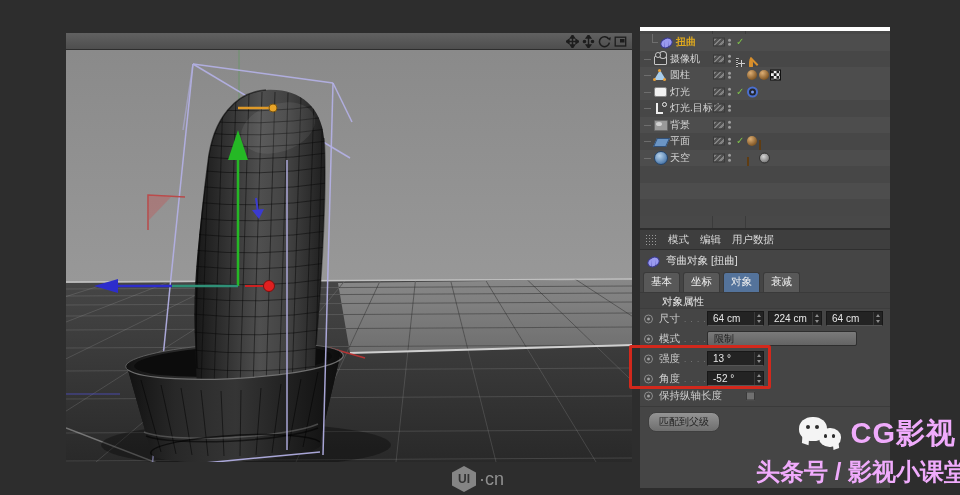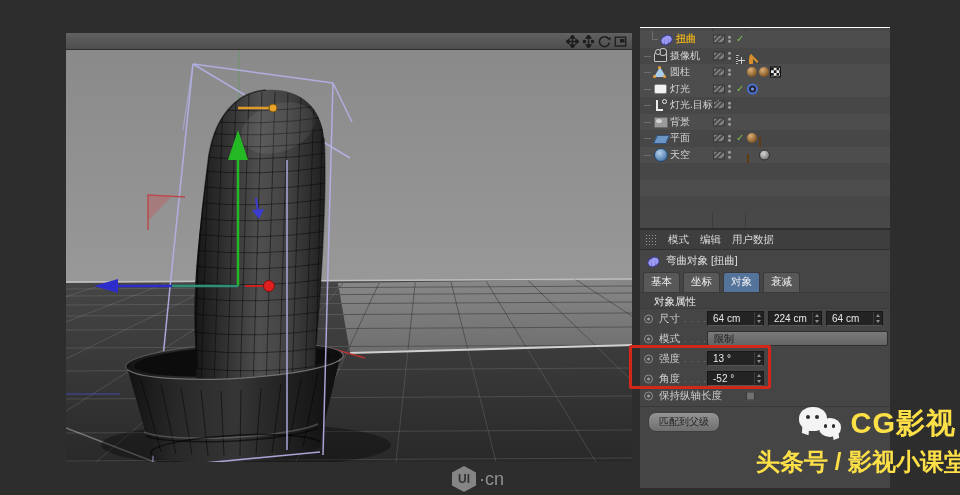--- a/index.html
+++ b/index.html
@@ -14,21 +14,21 @@
   
   .vp-toolbar{position:absolute;left:66px;top:33px;width:566px;height:17px;
     background:linear-gradient(#616161,#4e4e4e);border-bottom:1px solid #2e2e2e;
     display:flex;align-items:center;justify-content:flex-end;gap:3px;padding-right:5px}
   .vp-toolbar svg{display:block}
   .vpi{width:13px;height:13px;cursor:pointer}
   .scene-wrap{position:absolute;left:66px;top:50px;width:566px;height:412px;background:#8e8e8e}
 
   
   .om{position:absolute;left:640px;top:27px;width:250px;height:201px;background:var(--panel);
-    border-top:1px solid #ffffff;font-size:10px;color:#d6d6d6;overflow:hidden}
+    border-top:4px solid #ffffff;font-size:10px;color:#d6d6d6;overflow:hidden}
   .om-vline{position:absolute;top:0;bottom:0;width:1px;background:#3b3b3b}
   .om-rows{position:absolute;left:0;right:0;top:3px}
   .om-row{position:relative;height:16.5px}
   .om-row.a{background:var(--row-a)}.om-row.b{background:var(--row-b)}
   .om-name{position:absolute;left:0;top:0;bottom:0;display:flex;align-items:center;gap:3px;padding-left:13px}
   .om-name.child{padding-left:19px}
   .om-label{white-space:nowrap}
   .om-label.sel{color:var(--sel-yellow);font-weight:bold}
   .om-trunk{position:absolute;left:4px;width:1px;background:#8a8a8a;opacity:.55}
   .om-corner{position:absolute;left:12px;top:0;width:6px;height:9px;
@@ -91,58 +91,58 @@
   .am-menu{height:20px;background:#3e3e3e;border-bottom:1px solid #2f2f2f;display:flex;align-items:center;
     gap:11px;padding-left:5px}
   .grip{width:12px;height:11px;background-image:radial-gradient(#9b9b9b 34%,transparent 36%);
     background-size:3px 3px;flex:none}
   .am-menu span{cursor:pointer}
   .am-title{height:22px;display:flex;align-items:center;gap:6px;padding-left:6px;color:#e0e0e0}
   .am-tabs{height:21px;display:flex;align-items:flex-end;gap:3px;padding-left:3px;border-bottom:1px solid #3a3a3a}
   .am-tab{background:#585858;border:1px solid #3a3a3a;border-bottom:none;border-radius:3px 3px 0 0;
     padding:2px 7px 3px;color:#f0f0f0;cursor:pointer}
   .am-tab.active{background:var(--tab-blue)}
-  .am-section{height:16px;line-height:16px;background:#424242;padding-left:14px;color:#ebebeb;
+  .am-section{height:16px;line-height:16px;background:#424242;padding-left:22px;color:#ebebeb;
     border-bottom:1px solid #3c3c3c}
   .am-row{position:relative;height:20px}
   .am-row.keep{height:14px}
   .radio{position:absolute;left:4px;top:50%;transform:translateY(-50%);width:9px;height:9px;border-radius:50%;
     border:1.5px solid #8e8e8e;display:flex;align-items:center;justify-content:center}
   .radio i{width:3px;height:3px;border-radius:50%;background:#9e9e9e}
   .am-lab{position:absolute;left:19px;top:50%;transform:translateY(-50%);white-space:nowrap;color:#cfcfcf}
   .leader{position:absolute;left:44px;width:22px;top:50%;transform:translateY(-50%);overflow:hidden;
     color:#8f8f8f;font-size:8px;letter-spacing:1px;white-space:nowrap}
   .spin{position:absolute;top:2px;height:15px;background:#232323;border:1px solid #181818;
     border-bottom-color:#555;color:#e8e8e8;font-size:10px;line-height:13px;padding-left:5px;cursor:text}
   .spin .arr{position:absolute;right:0;top:0;bottom:0;width:9px;border-left:1px solid #3a3a3a;cursor:pointer}
   .spin .arr::before{content:"";position:absolute;left:2px;top:2px;border-left:2.5px solid transparent;
     border-right:2.5px solid transparent;border-bottom:3.5px solid #8e8e8e}
   .spin .arr::after{content:"";position:absolute;left:2px;bottom:2px;border-left:2.5px solid transparent;
     border-right:2.5px solid transparent;border-top:3.5px solid #8e8e8e}
   .s1{left:67px;width:57px}.s2{left:128px;width:54px}.s3{left:186px;width:57px}
-  .dropdown{position:absolute;left:67px;top:2px;width:181px;height:15px;border:1px solid #2e2e2e;
+  .dropdown{position:absolute;left:67px;top:2px;width:150px;height:15px;border:1px solid #2e2e2e;
     background:linear-gradient(#7a7a7a,#646464);color:#1c1c1c;font-size:10px;line-height:13px;
     padding-left:6px;border-radius:2px;cursor:pointer}
   .chk{position:absolute;left:106px;top:50%;transform:translateY(-50%);width:9px;height:9px;
     background:#707070;border:1px solid #3a3a3a;cursor:pointer}
   .am-hr{height:1px;background:#3a3a3a;margin-top:3px}
   .fit-btn{margin:5px 0 0 8px;display:inline-block;background:linear-gradient(#949494,#6e6e6e);
     border:1px solid #3f3f3f;border-radius:8px;color:#1f1f1f;font-size:10px;padding:2px 10px;cursor:pointer}
 
   
   .red-rect{position:absolute;left:629px;top:345px;width:142px;height:44px;
     border:3px solid var(--accent-red);border-radius:2px;pointer-events:none}
 
   
   .uicn{position:absolute;left:452px;top:466px;display:flex;align-items:center;gap:3px;opacity:.9}
   .uicn .hex{width:24px;height:26px;background:#8f8f8f;color:#343434;font-weight:bold;font-size:12px;
     display:flex;align-items:center;justify-content:center;
     clip-path:polygon(50% 0,100% 25%,100% 75%,50% 100%,0 75%,0 25%)}
   .uicn .suffix{color:#9a9a9a;font-size:18px}
-  .brand{position:absolute;right:4px;bottom:17px;width:200px;color:#fde047;text-align:right}
+  .brand{position:absolute;right:4px;bottom:7px;width:200px;color:#f0abfc;text-align:right}
   .brand-top{display:flex;align-items:center;justify-content:flex-end;gap:8px}
   .wechat{position:relative;width:46px;height:34px;flex:none}
   .wechat .bub1{position:absolute;left:2px;top:0;width:28px;height:24px;background:#f4f4f4;border-radius:48%}
   .wechat .bub1::before{content:"";position:absolute;left:7px;top:8px;width:4px;height:4px;border-radius:50%;
     background:#2d2d2d;box-shadow:9px 0 0 #2d2d2d}
   .wechat .bub1::after{content:"";position:absolute;left:3px;bottom:-3px;width:7px;height:7px;background:#f4f4f4;
     transform:rotate(18deg) skew(14deg)}
   .wechat .bub2{position:absolute;left:22px;top:11px;width:22px;height:19px;background:#f4f4f4;border-radius:48%}
   .wechat .bub2::before{content:"";position:absolute;left:5px;top:6px;width:3.5px;height:3.5px;border-radius:50%;
     background:#2d2d2d;box-shadow:8px 0 0 #2d2d2d}

